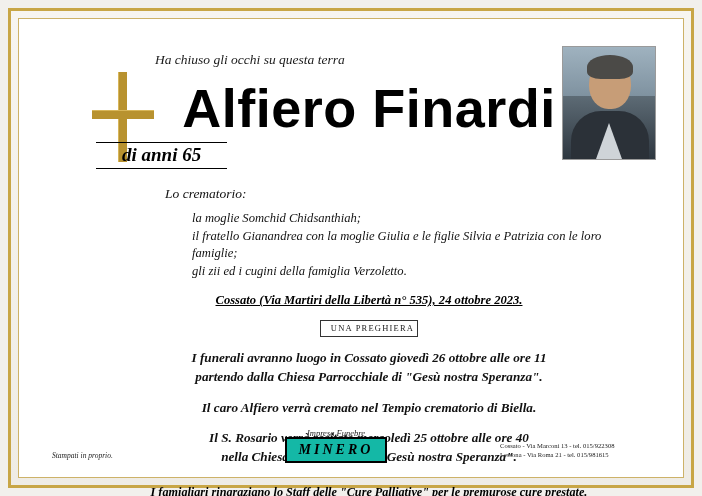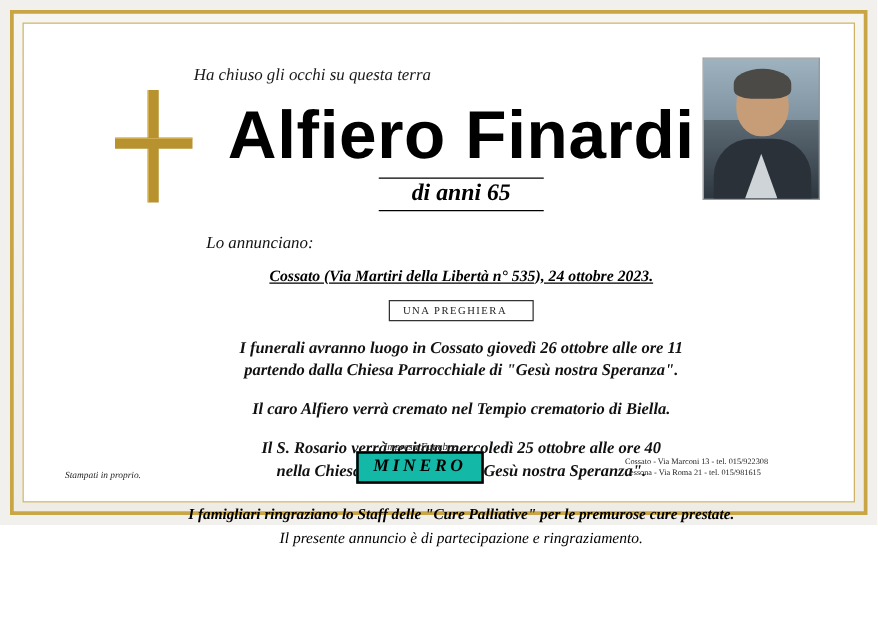--- a/index.html
+++ b/index.html
@@ -10,21 +10,21 @@
   body {
     width: 702px;
     height: 496px;
     font-family: "Liberation Serif", serif;
     overflow: hidden;
   }
 
   .poster {
     position: relative;
     width: 702px;
-    height: 420px;
+    height: 496px;
     background: #f2f0ec;
     box-sizing: border-box;
   }
 
   
   .frame-outer {
     position: absolute;
     left: 8px;
     top: 8px;
     right: 8px;
@@ -159,21 +159,21 @@
     font-weight: bold;
     font-size: 54px;
     letter-spacing: 0.5px;
     color: #000000;
     margin-top: 12px;
     margin-left: 36px;
     line-height: 1.05;
   }
 
   .age-wrap {
-    text-align: center;
+    text-align: left;
     margin-left: 36px;
     margin-top: 2px;
   }
   .age {
     display: inline-block;
     font-family: "Liberation Serif", serif;
     font-style: italic;
     font-weight: bold;
     font-size: 19px;
     color: #000;
@@ -212,21 +212,21 @@
   }
 
   .prayer-wrap {
     text-align: center;
     margin-left: 36px;
     margin-top: 9px;
   }
   .prayer-box {
     display: inline-block;
     border: 1px solid #333;
-    padding: 2px 20px 3px 10px;
+    padding: 2px 3px 3px 10px;
     font-family: "Liberation Serif", serif;
     font-size: 8.5px;
     letter-spacing: 1.2px;
     color: #222;
   }
 
   .para {
     text-align: center;
     margin-left: 36px;
     margin-top: 12px;
@@ -320,22 +320,27 @@
   <div class="content">
 
     <div class="line-intro">Ha chiuso gli occhi su questa terra</div>
 
     <div class="name">Alfiero Finardi</div>
 
     <div class="age-wrap">
       <span class="age">di anni 65</span>
     </div>
 
-    <div class="announce">Lo annunciano:</div>
-
+    <div class="announce">Lo crematorio:</div>
+
+    <div class="relatives">
+      <div>la moglie Somchid Chidsanthiah;</div>
+      <div>il fratello Gianandrea con la moglie Giulia e le figlie Silvia e Patrizia con le loro famiglie;</div>
+      <div>gli zii ed i cugini della famiglia Verzoletto.</div>
+    </div>
 
     <div class="place-date">Cossato (Via Martiri della Libertà n° 535), 24 ottobre 2023.</div>
 
     <div class="prayer-wrap">
       <span class="prayer-box">UNA PREGHIERA</span>
     </div>
 
     <div class="para" style="white-space: pre-line;">I funerali avranno luogo in Cossato giovedì 26 ottobre alle ore 11
 partendo dalla Chiesa Parrocchiale di "Gesù nostra Speranza".</div>
     <div class="para" style="white-space: pre-line;">Il caro Alfiero verrà cremato nel Tempio crematorio di Biella.</div>

